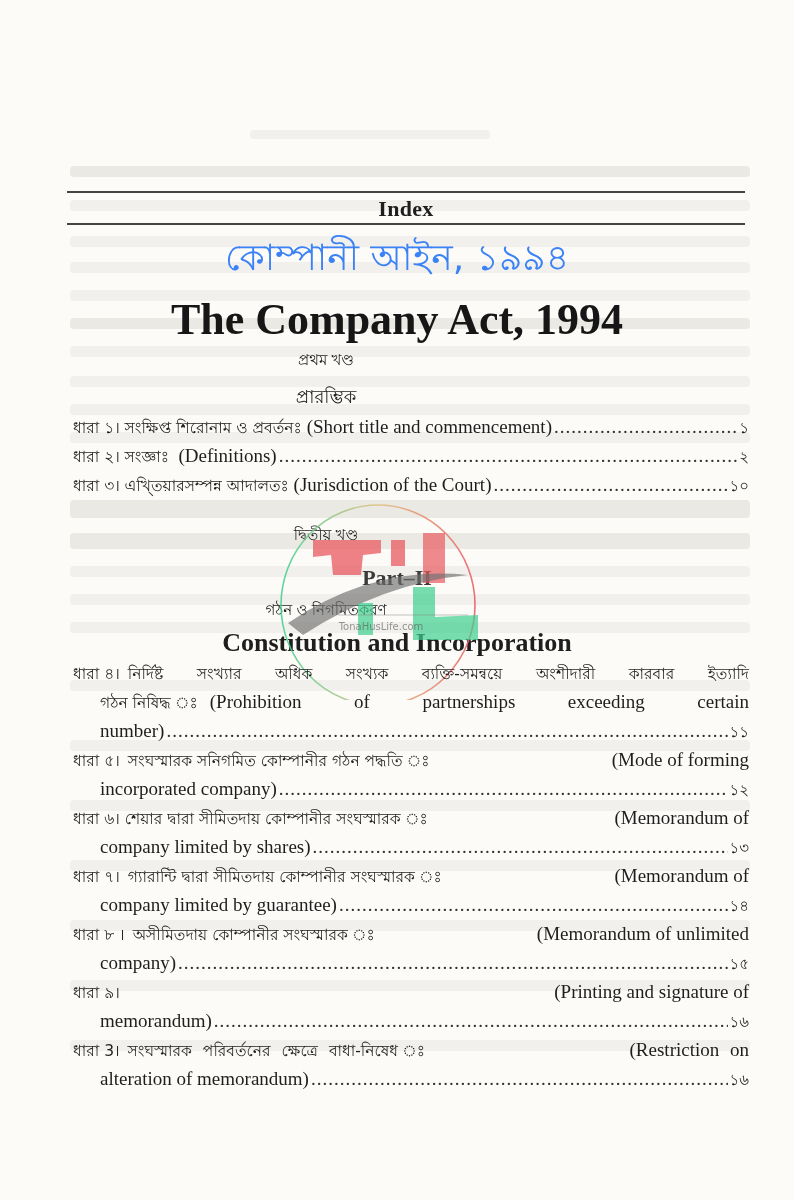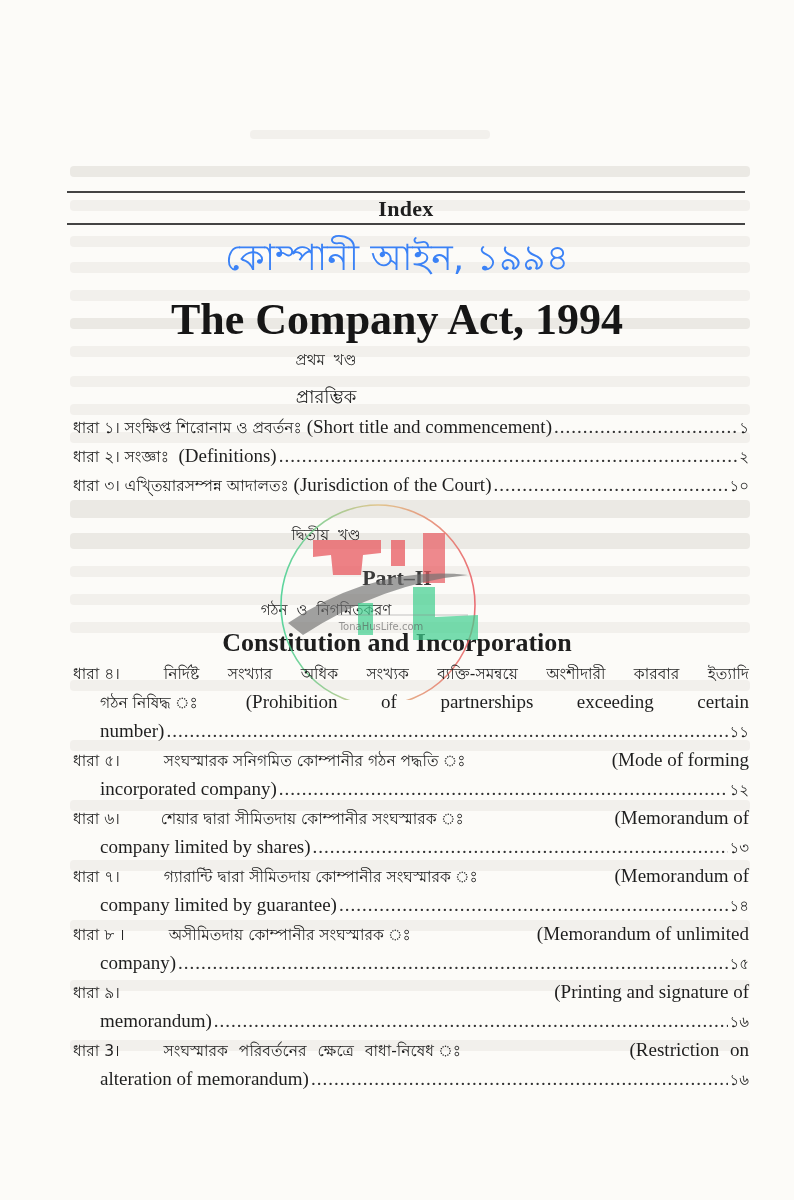--- a/index.html
+++ b/index.html
@@ -21,34 +21,34 @@
   }
   .bn-title {
     position: absolute; top: 236px; left: 0; width: 794px; text-align: center;
     font-family: "DejaVu Sans", sans-serif; font-size: 36px; line-height: 44px; color: #3b82f6;
   }
   .en-title {
     position: absolute; top: 295px; left: 0; width: 794px; text-align: center;
     font-size: 44px; font-weight: bold; line-height: 50px; color: #161616;
   }
   .sub { position: absolute; left: 0; width: 652px; text-align: center;
-    font-family: Liberation Mono, monospace; color: #222; }
+    font-family: Liberation Sans, sans-serif; color: #222; }
   .sub.s1 { top: 348px; font-size: 15px; }
   .sub.s2 { top: 383px; font-size: 18px; }
   .sub.s3 { top: 523px; font-size: 15px; }
   .sub.s5 { top: 598px; font-size: 15px; }
   .part { position: absolute; top: 565px; left: 0; width: 794px; text-align: center;
     font-size: 22px; font-weight: bold; color: #3a3a3a; }
   .section-title { position: absolute; top: 628px; left: 0; width: 794px; text-align: center;
     font-size: 26px; font-weight: bold; color: #1e1e1e; }
 
   .entries { position: absolute; left: 73px; width: 676px; font-size: 19px; line-height: 28px; }
   .entry { position: relative; }
   .line { display: flex; align-items: baseline; white-space: nowrap; }
-  .line.justify { justify-content: space-between; gap: 36px; }
+  .line.justify { justify-content: space-between; }
   .bn { font-family: "DejaVu Sans", sans-serif; font-size: 15.5px; }
   .cont { padding-left: 27px; }
   .leader { flex: 1; overflow: hidden; margin: 0 2px; color: #333; letter-spacing: 1px; }
   .leader::before { content: "................................................................................................................................................................................................................"; }
   .pg { font-family: "DejaVu Sans", sans-serif; font-size: 15px; }
 
   .wm { position: absolute; left: 263px; top: 495px; width: 230px; height: 205px; pointer-events: none; }
 </style>
 </head>
 <body>

